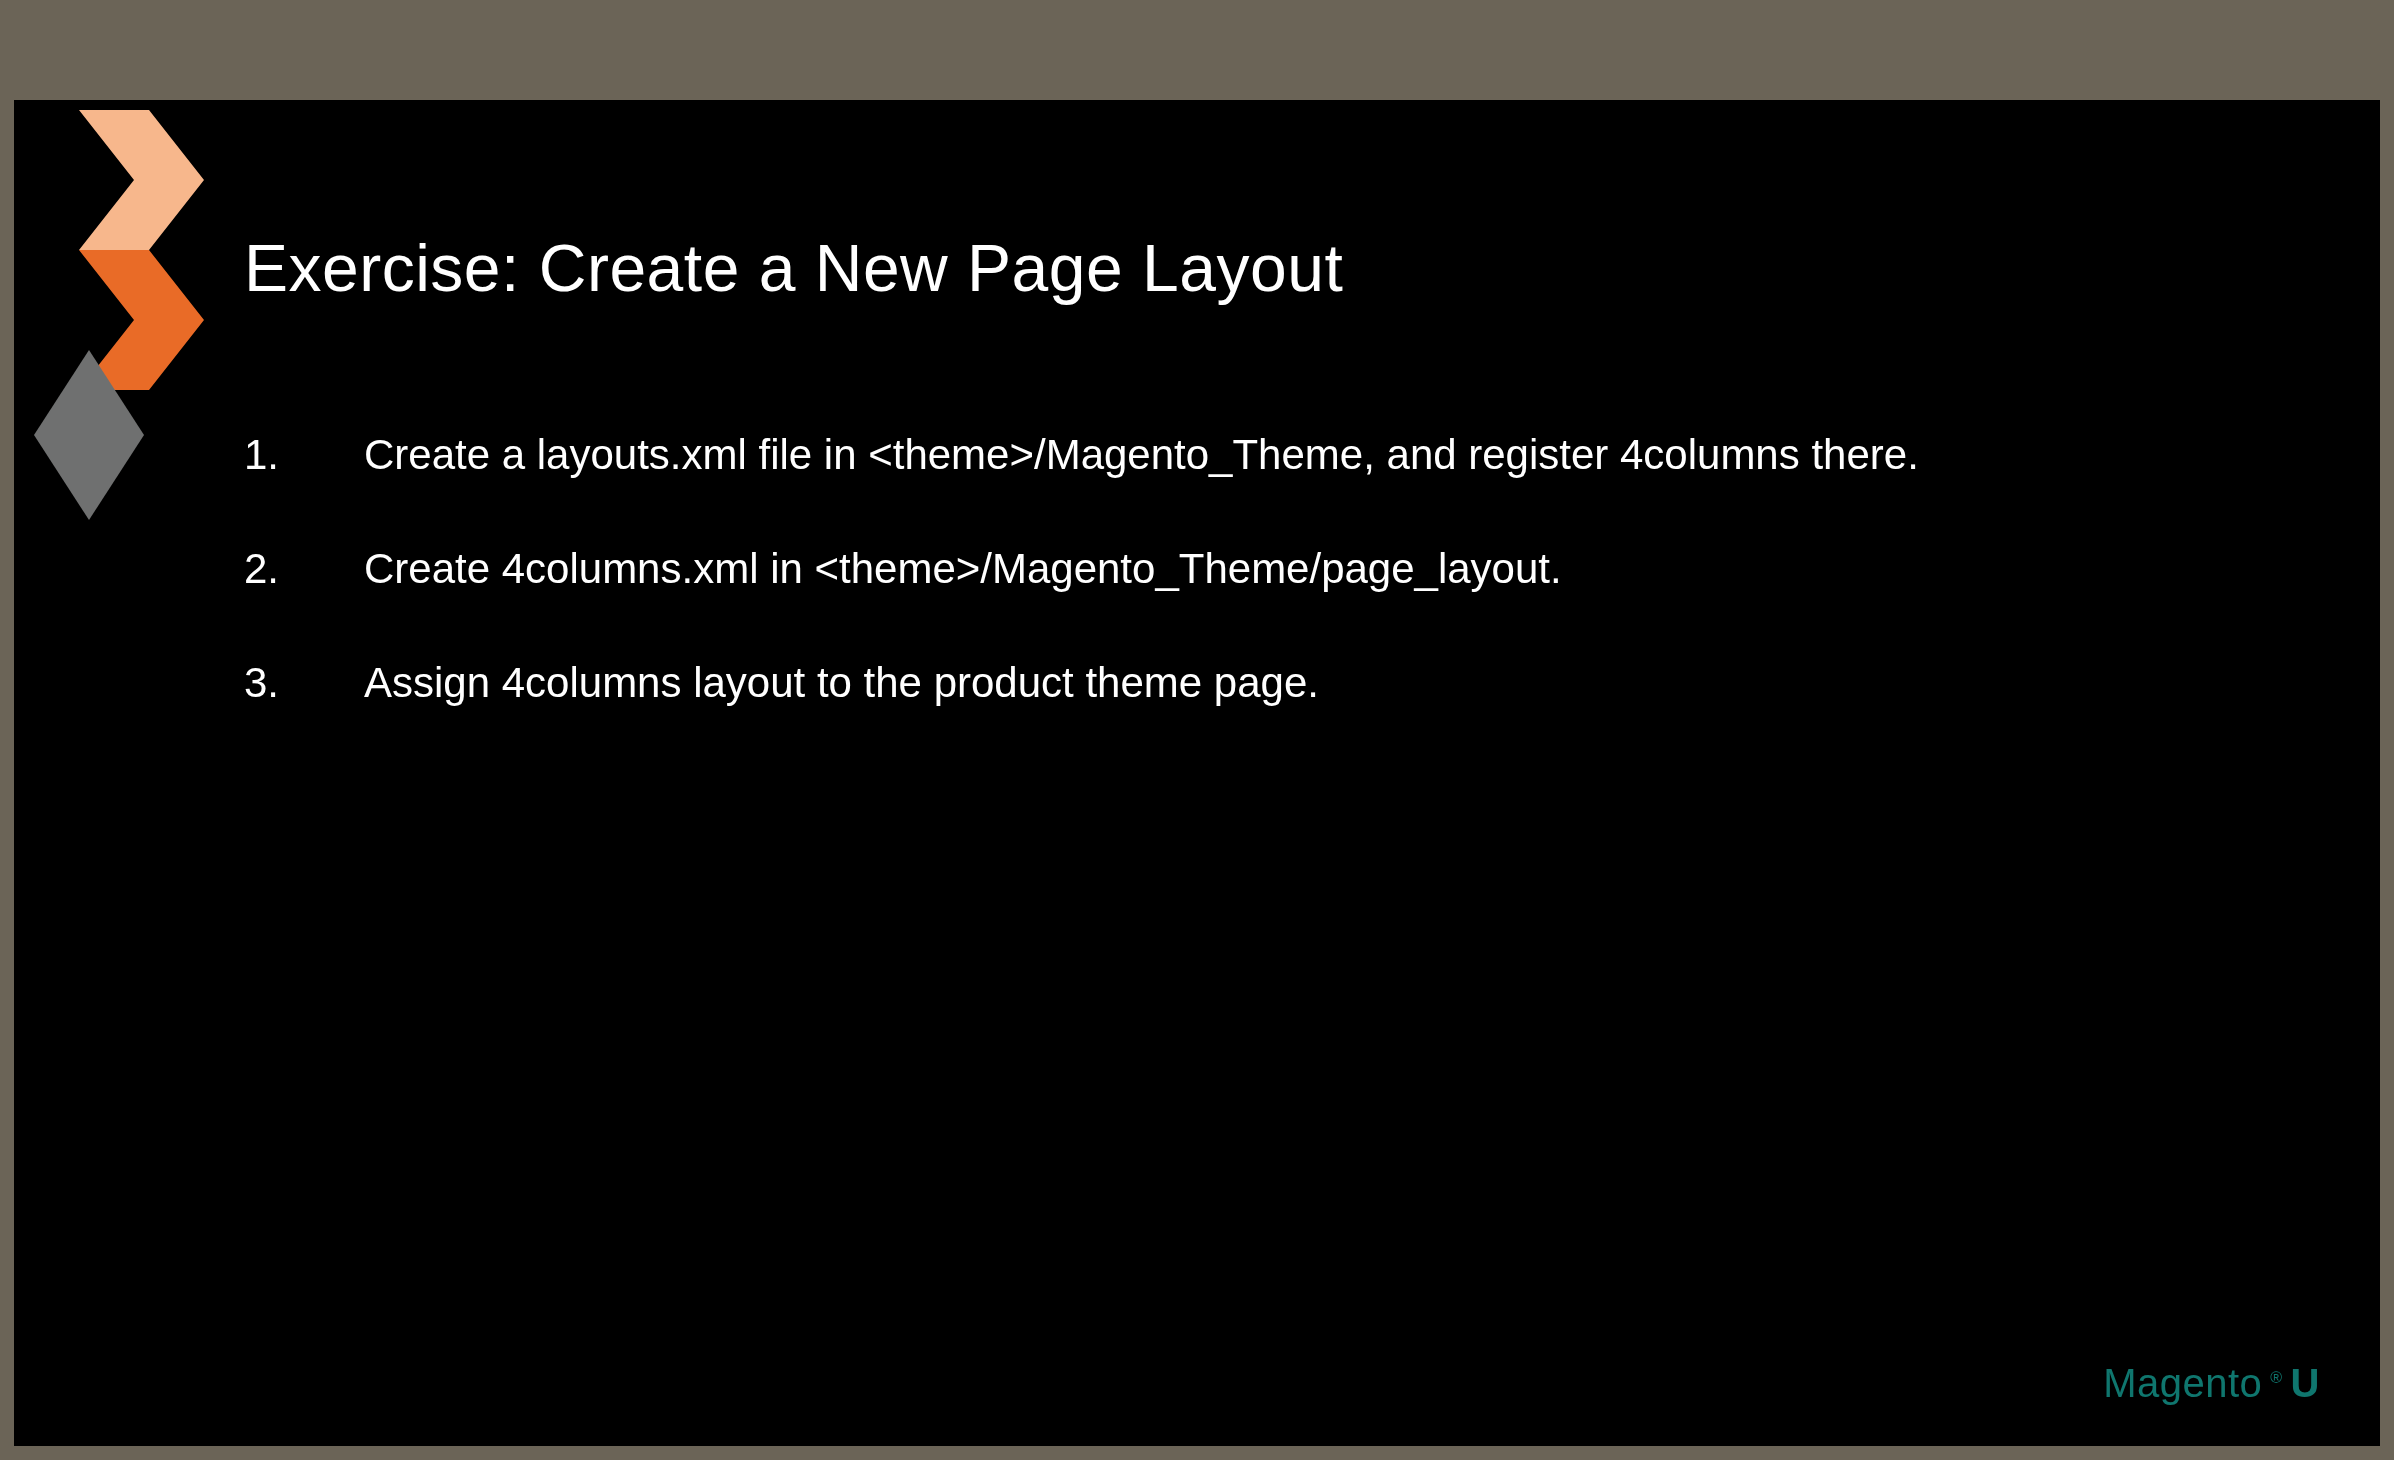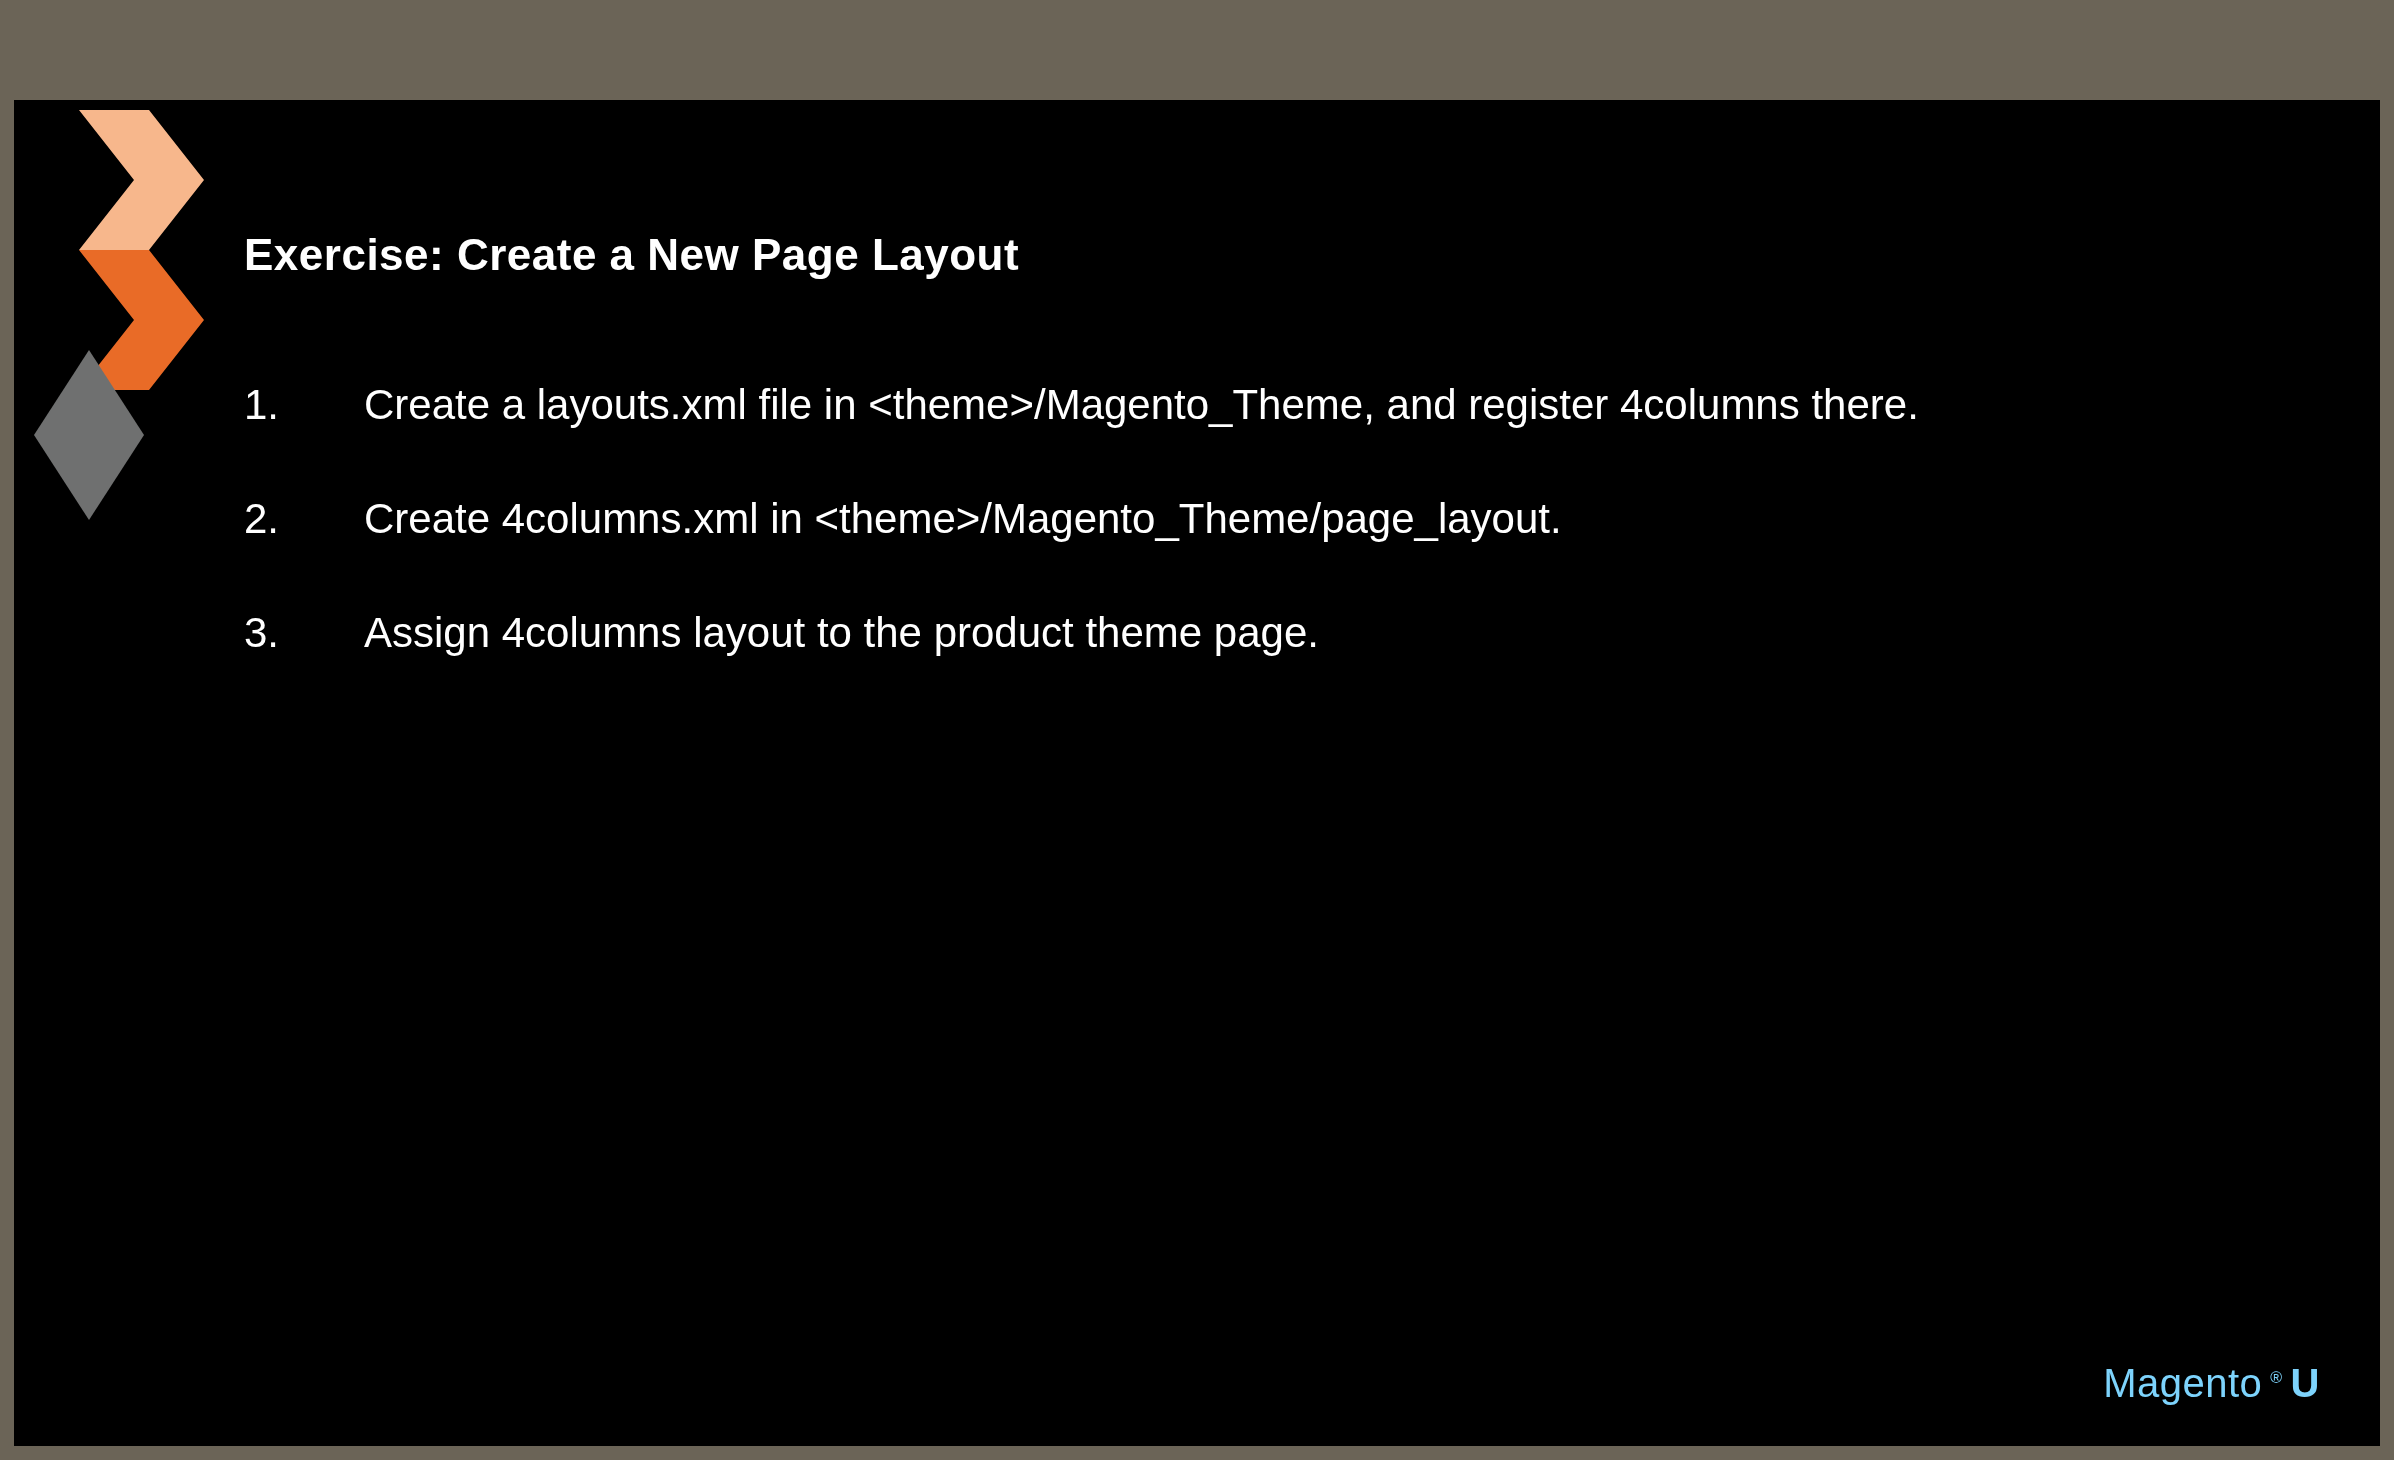--- a/index.html
+++ b/index.html
@@ -72,24 +72,24 @@
     height: 440px;
   }
   .slide-content {
     position: absolute;
     left: 230px;
     top: 130px;
     right: 60px;
     color: #ffffff;
   }
   .heading {
-    font-size: 44px;
-    font-weight: 700;
+    font-size: 66px;
+    font-weight: 400;
     letter-spacing: 0.5px;
-    margin-bottom: 96px;
+    margin-bottom: 120px;
   }
   .subheading {
     font-size: 44px;
     font-weight: 400;
     margin-bottom: 130px;
   }
   ol.steps {
     list-style: none;
     counter-reset: step;
     font-size: 42px;
@@ -105,21 +105,21 @@
     content: counter(step) ".";
     position: absolute;
     left: 0;
     top: 0;
     font-size: 42px;
   }
   .brand {
     position: absolute;
     right: 60px;
     bottom: 40px;
-    color: #7dd3fc;
+    color: #0f766e;
     font-size: 40px;
     font-weight: 300;
     letter-spacing: 0.5px;
     display: flex;
     align-items: baseline;
     gap: 8px;
   }
   .brand .reg {
     font-size: 16px;
     vertical-align: super;

